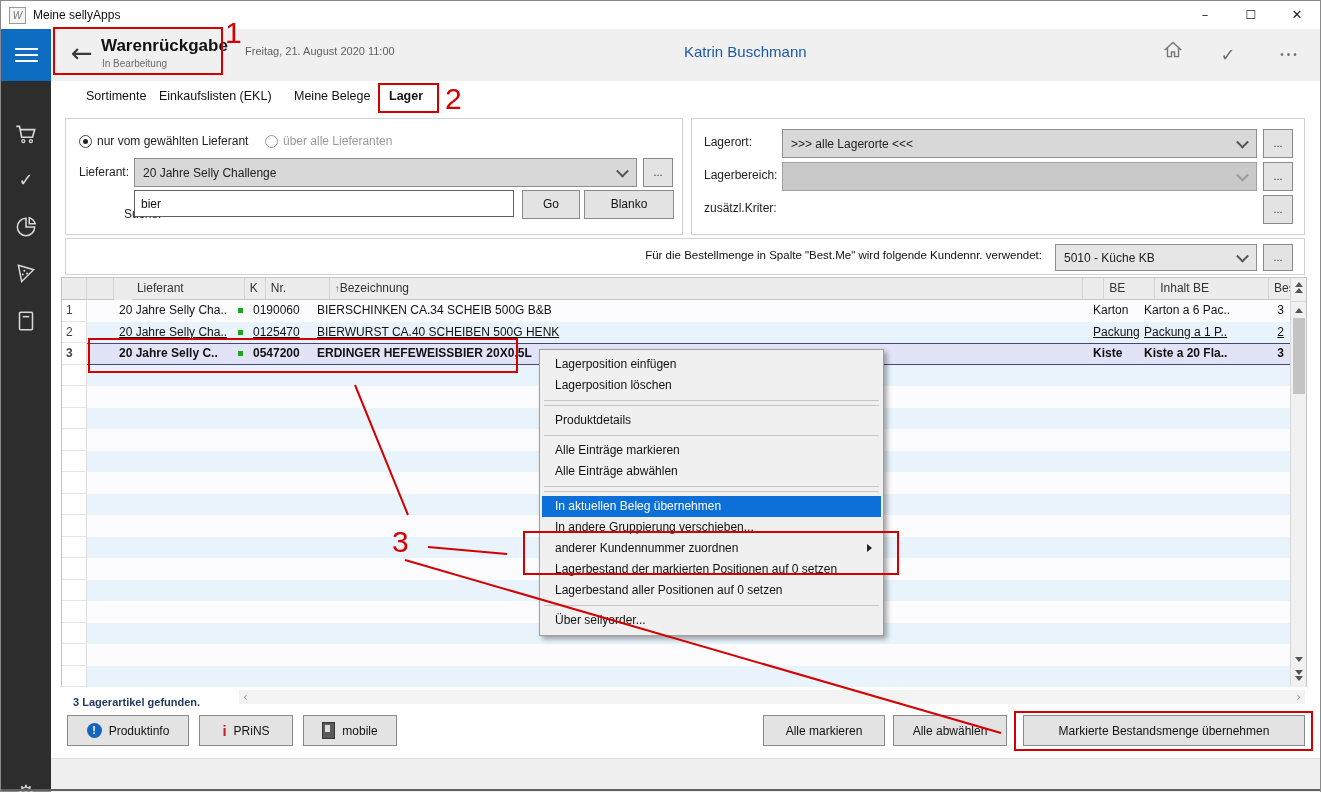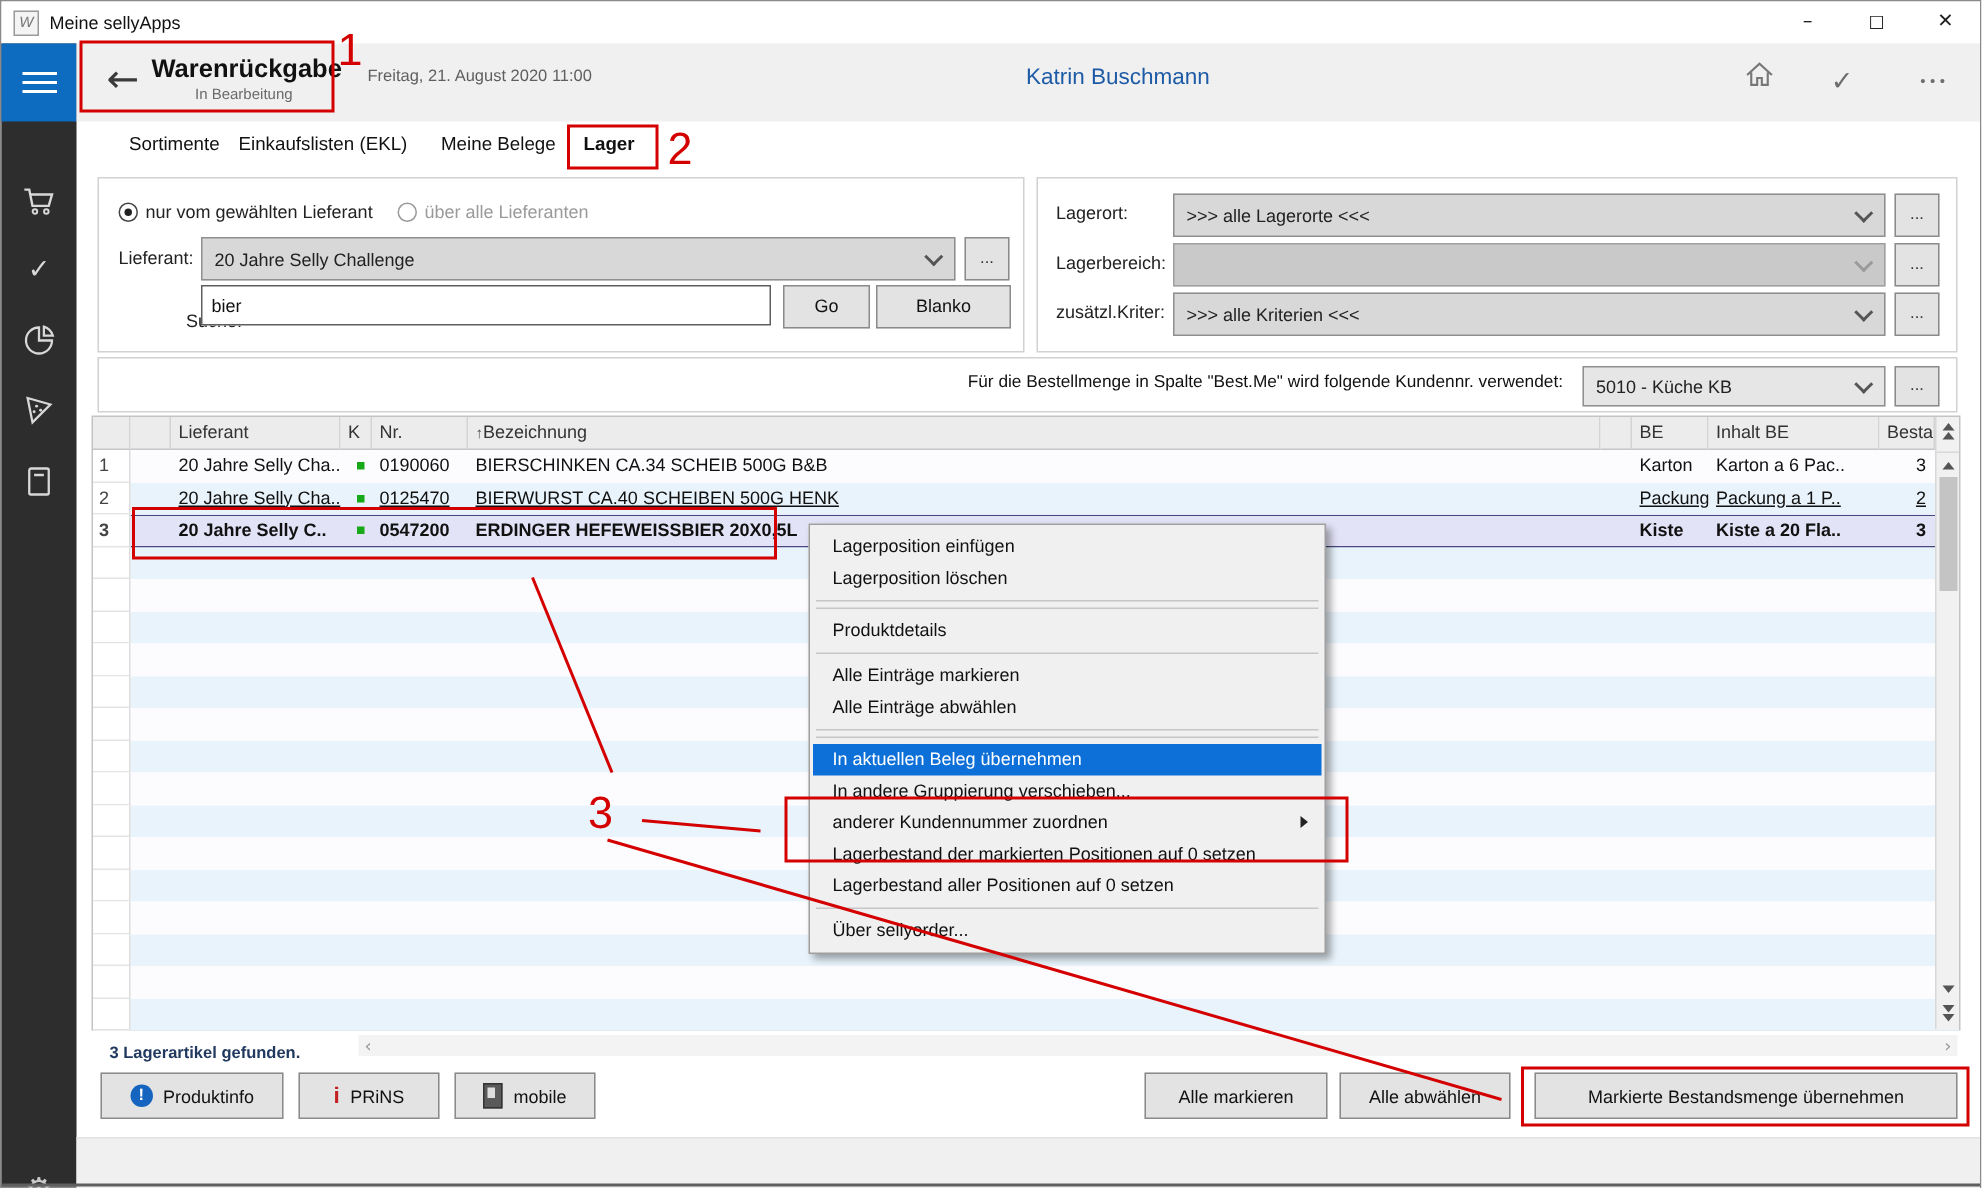--- a/index.html
+++ b/index.html
@@ -19,21 +19,21 @@
   .menu-btn{position:absolute;left:0;top:0;width:50px;height:52px;background:#0d6cbf;}
   .menu-btn .bar{position:absolute;left:14px;width:23px;height:2px;background:#fff;}
   .side-ic{position:absolute;left:0;width:50px;height:34px;text-align:center;}
   .side-ic svg{display:inline-block;}
   .gear{position:absolute;left:0;top:752px;width:50px;text-align:center;color:#c9c9c9;font-size:21px;}
 
   
   .header{position:absolute;left:50px;top:28px;width:1269px;height:52px;background:#f0f0f0;}
   .back{position:absolute;left:20px;top:9px;font-size:26px;color:#3a3a3a;}
   .h-title{position:absolute;left:50px;top:7px;font-size:17px;font-weight:bold;color:#111;}
-  .h-status{position:absolute;left:51px;top:29px;font-size:10px;color:#6a6a6a;margin-left:28px;}
+  .h-status{position:absolute;left:51px;top:29px;font-size:10px;color:#6a6a6a;}
   .h-date{position:absolute;left:194px;top:16px;font-size:11px;color:#5f5f5f;}
   .h-user{position:absolute;left:633px;top:14px;font-size:15px;color:#1d5ba6;}
   .h-ic{position:absolute;top:10px;width:44px;height:32px;text-align:center;line-height:32px;color:#6e6e6e;}
 
   
   .tab{position:absolute;top:88px;font-size:12.5px;color:#111;}
   .tab.active{font-weight:bold;}
 
   
   .gbox{position:absolute;border:1px solid #d2d2d2;background:#fff;}
@@ -194,41 +194,37 @@
         <span class="chev"></span>
       </div>
       <div class="btn more" style="left: 571px; top: 10px; width: 28px; height: 27px; line-height: 27px;">...</div>
       <span class="lbl" style="left: 12px; top: 49px;">Lagerbereich:</span>
       <div class="dd dis" style="left: 90px; top: 43px; width: 473px; height: 27px;">
         <span class="val"></span>
         <span class="chev"></span>
       </div>
       <div class="btn more" style="left: 571px; top: 43px; width: 28px; height: 27px; line-height: 27px;">...</div>
       <span class="lbl" style="left: 12px; top: 82px;">zusätzl.Kriter:</span>
-      <div class="dd" style="left: 90px; top: 76px; width: 473px; height: 27px;">
-        <span class="val">&gt;&gt;&gt; alle Kriterien &lt;&lt;&lt;</span>
-        <span class="chev"></span>
-      </div>
       <div class="btn more" style="left: 571px; top: 76px; width: 28px; height: 27px; line-height: 27px;">...</div>
     </div>
 
   <div class="infobar">
     <div class="txt">Für die Bestellmenge in Spalte "Best.Me" wird folgende Kundennr. verwendet:</div>
     <div class="dd" style="left:989px;top:5px;width:200px;height:25px;background:#e6e6e6;">
       <span class="val">5010 - Küche KB</span>
         <span class="chev"></span>
     </div>
     <div class="btn more" style="left:1197px;top:5px;width:28px;height:25px;line-height:25px;">...</div>
   </div>
 
   <div class="table">
     <div class="thead" id="thead">
         <div class="th" style="width: 25px;"></div>
         <div class="th" style="width: 27px;"></div>
-        <div class="th" style="width: 113px;">Lieferant</div>
+        <div class="th" style="width: 113px; margin-left: 18px;">Lieferant</div>
         <div class="th" style="width: 21px;">K</div>
         <div class="th" style="width: 64px;">Nr.</div>
         <div class="th" style="width: 755px;"><span class="sortarrow">↑</span>Bezeichnung</div>
         <div class="th" style="width: 21px;"></div>
         <div class="th" style="width: 51px;">BE</div>
         <div class="th" style="width: 114px;">Inhalt BE</div>
         <div class="th" style="width: 37px;">Bestand</div>
       </div>
     <div id="tbody">
         <div class="trow plain">

